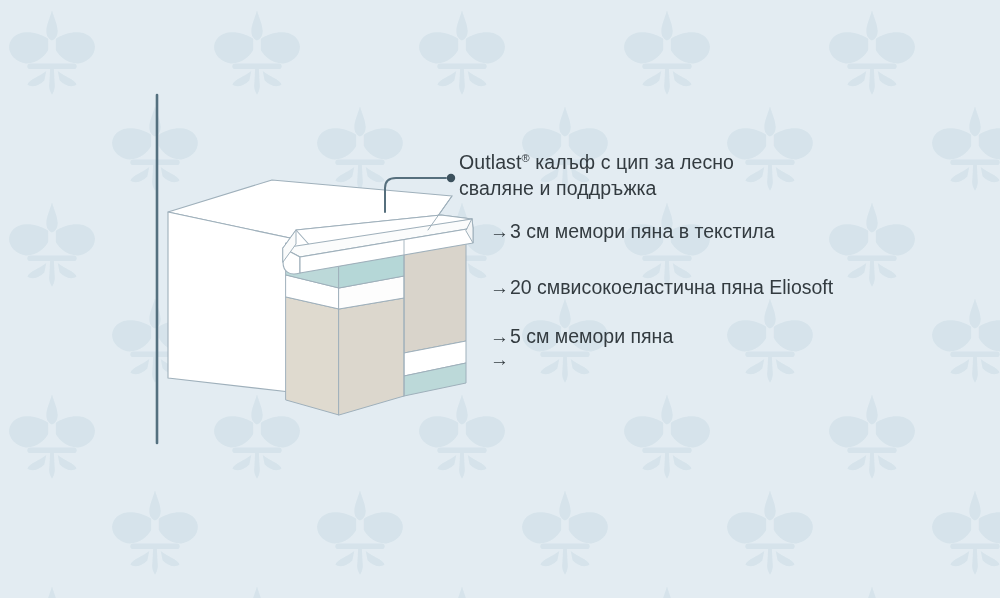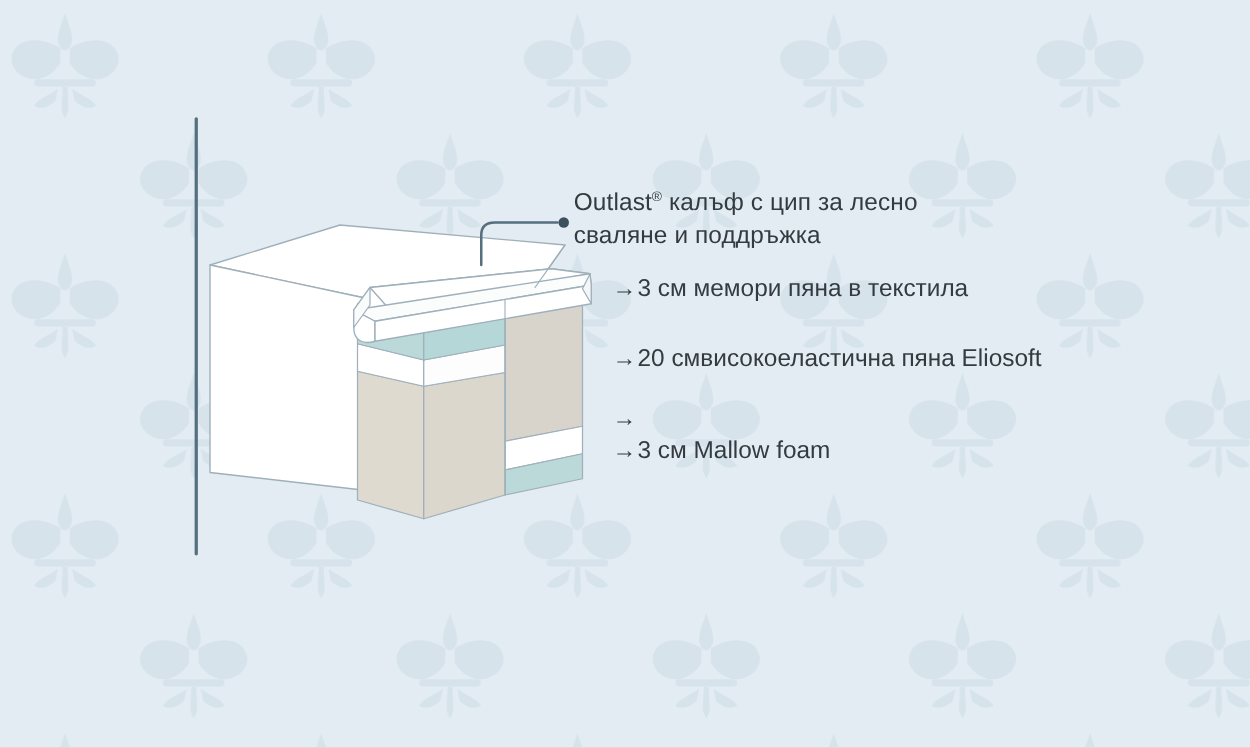--- a/index.html
+++ b/index.html
@@ -5,21 +5,21 @@
   html, body {
     margin: 0;
     padding: 0;
     background: #ffffff;
   }
   #stage {
     position: relative;
     width: 1000px;
     height: 598px;
     overflow: hidden;
-    background: #ef4444;
+    background: #d946ef;
     font-family: "Liberation Sans", sans-serif;
   }
   #bg-pattern {
     position: absolute;
     inset: 0;
     width: 1000px;
     height: 598px;
   }
   #illustration {
     position: absolute;
@@ -155,20 +155,20 @@
     <span class="txt">3 см мемори пяна в текстила</span>
   </div>
 
   <div class="arrow-label" id="label-layer2">
     <span class="arrow-glyph">→</span>
     <span class="txt">20 смвисокоеластична пяна Eliosoft</span>
   </div>
 
   <div class="arrow-label" id="label-layer3">
     <span class="arrow-glyph">→</span>
+    <span class="txt">5 см мемори пяна</span>
   </div>
 
   <div class="arrow-label" id="label-layer4">
     <span class="arrow-glyph">→</span>
-    <span class="txt">3 см Mallow foam</span>
   </div>
 
 </div>
 
 </body></html>

